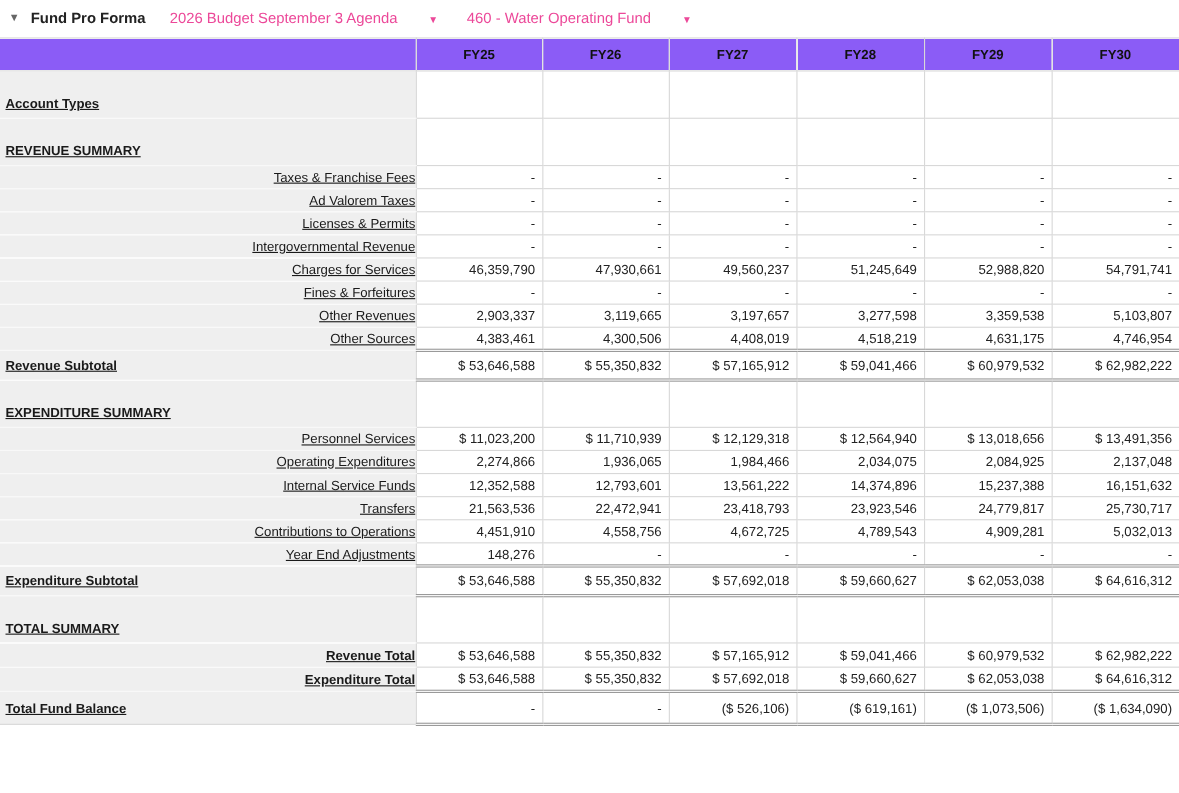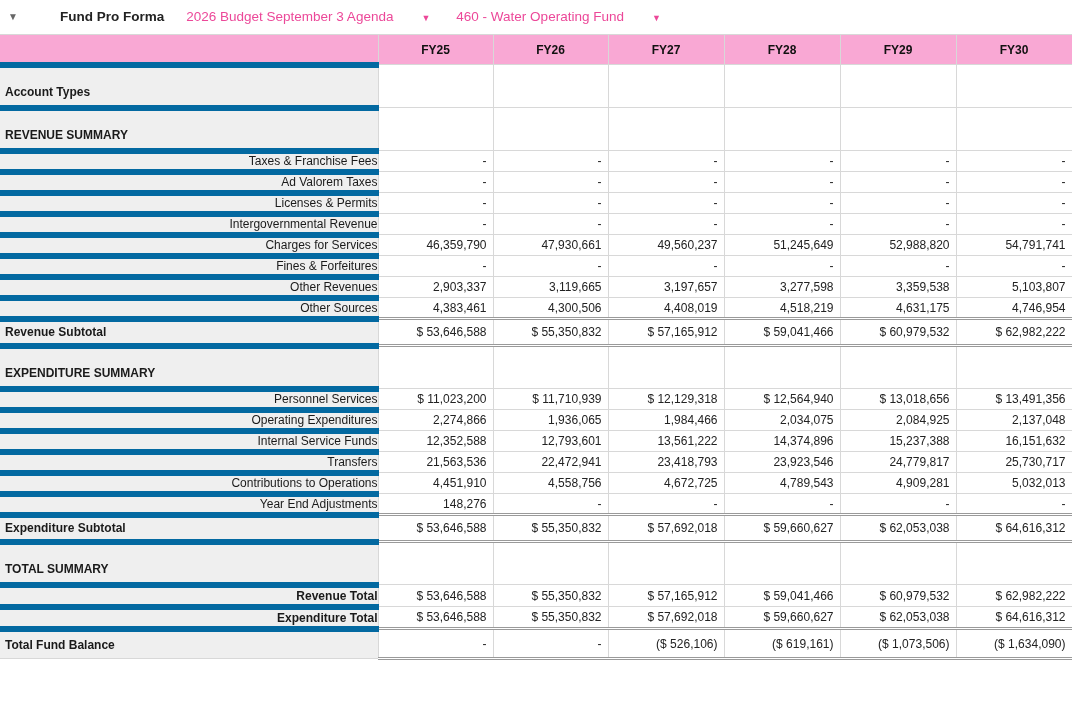--- a/index.html
+++ b/index.html
@@ -24,21 +24,20 @@
     font-size: 10px;
     cursor: pointer;
     text-align: left;
   }
   .page-title {
     font-size: 13.5px;
     font-weight: bold;
     color: #222;
     margin-right: 22px;
     white-space: nowrap;
-    margin-left: 32px;
   }
   .ddl {
     color: #ec4899;
     font-size: 13.5px;
     cursor: pointer;
     margin-right: 26px;
     white-space: nowrap;
     display: inline-flex;
     align-items: center;
     gap: 20px;
@@ -57,37 +56,38 @@
     border-collapse: collapse;
     margin-top: 1px;
   }
   th, td {
     font-size: 12px;
     overflow: hidden;
     white-space: nowrap;
   }
   thead th {
     height: 30px;
-    background: #f9a8d4;
+    background: #8b5cf6;
     border: 1px solid #d8d8d8;
     font-weight: bold;
     text-align: center;
     color: #111;
   }
   thead th.corner {
     border-left: none;
     border-right: 1px solid #d8d8d8;
   }
   td.label {
     background: #efefef;
     border-right: 1px solid #d8d8d8;
-    border-top: 6px solid #0369a1;
+    border-top: 1px solid #0369a1;
     border-bottom: 1px solid #f8f8f8;
     padding-left: 5px;
     color: #1a1a1a;
+    text-decoration: underline;
   }
   td.num {
     background: #ffffff;
     border: 1px solid #d8d8d8;
     text-align: right;
     padding-right: 6px;
     color: #222;
   }
 
   tr.row-section td    { height: 43px; vertical-align: bottom; }

